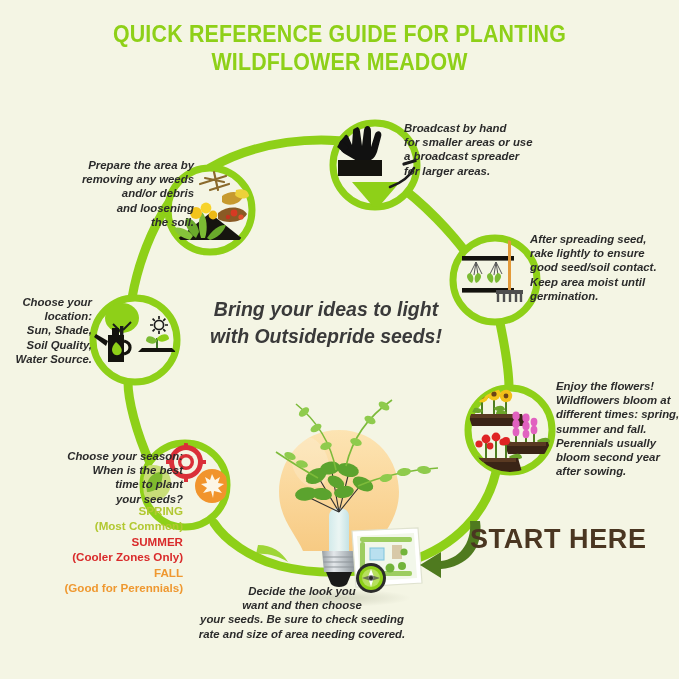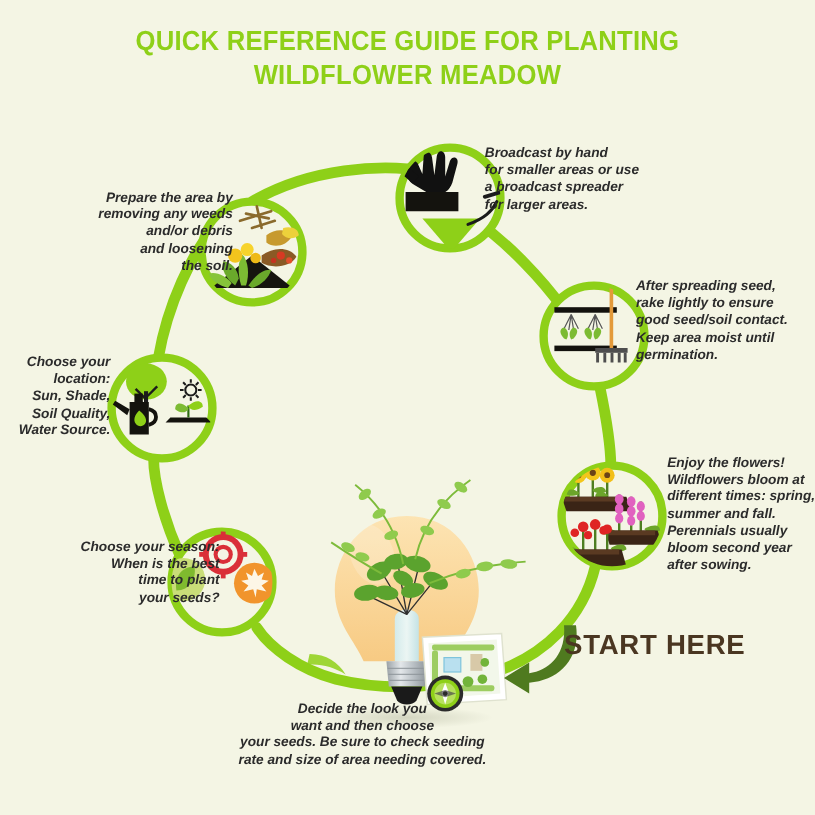--- a/index.html
+++ b/index.html
@@ -62,21 +62,21 @@
   .s-spring{color:#b2c832;}
   .s-spring-sub{color:#b2c832;}
   .s-summer{color:#d92b2b;}
   .s-summer-sub{color:#d92b2b;}
   .s-fall{color:#ef9830;}
   .s-fall-sub{color:#ef9830;}
 
   .start-here{
     position:absolute;left:470px;top:524px;
     font-weight:bold;
-    font-size:23px;
+    font-size:27px;
     letter-spacing:.6px;
     color:#4a3621;
     font-family:"Liberation Sans","DejaVu Sans",sans-serif;
   }
 
   
   svg.art{position:absolute;left:0;top:0;width:679px;height:679px;}
   .nodecircle{fill:#f4f5e4;stroke:#8ed018;}
 </style>
 </head>
@@ -455,20 +455,22 @@
     </g>
 
     <path d="M258 545 C272 545 282 552 288 562 C278 556 268 553 256 554 Z" fill="#8ed018" opacity=".85"></path>
   </svg>
 
   <div class="title">
     <span>QUICK REFERENCE GUIDE FOR PLANTING</span>
     <span class="l2">WILDFLOWER MEADOW</span>
   </div>
 
+  <div class="center-slogan">Bring your ideas to light
+with Outsidepride seeds!</div>
 
   <div class="note r" style="left:44px;top:158px;width:150px;">Prepare the area by
 removing any weeds
 and/or debris
 and loosening
 the soil.</div>
 
   <div class="note l" style="left:530px;top:232px;width:150px;">After spreading seed,
 rake lightly to ensure
 good seed/soil contact.
@@ -492,20 +494,28 @@
 When is the best
 time to plant
 your seeds?</div>
 
   <div class="note r" style="left:0px;top:295px;width:92px;">Choose your
 location:
 Sun, Shade,
 Soil Quality,
 Water Source.</div>
 
+  <div class="season-list">
+    <div class="s-spring">SPRING</div>
+    <div class="s-spring-sub">(Most Common)</div>
+    <div class="s-summer">SUMMER</div>
+    <div class="s-summer-sub">(Cooler Zones Only)</div>
+    <div class="s-fall">FALL</div>
+    <div class="s-fall-sub">(Good for Perennials)</div>
+  </div>
 
   <div class="note" style="left:177px;top:584px;width:250px;text-align:center;">Decide the look you
 want and then choose
 your seeds.  Be sure to check seeding
 rate and size of area needing covered.</div>
 
   <div class="start-here">START HERE</div>
 
 </div>
 

